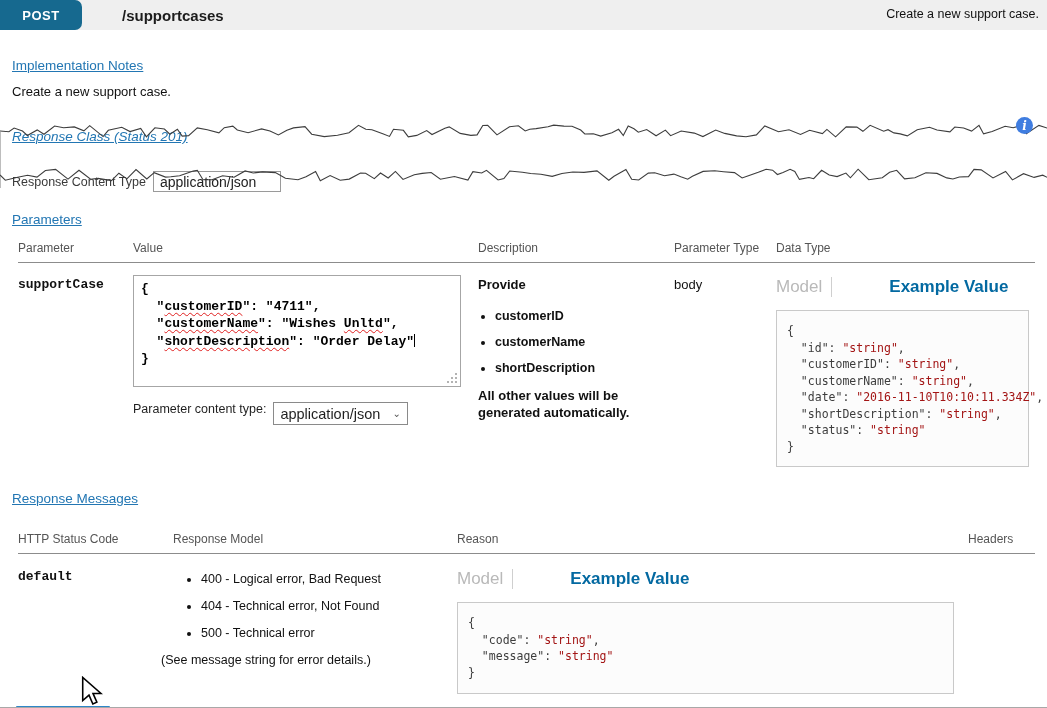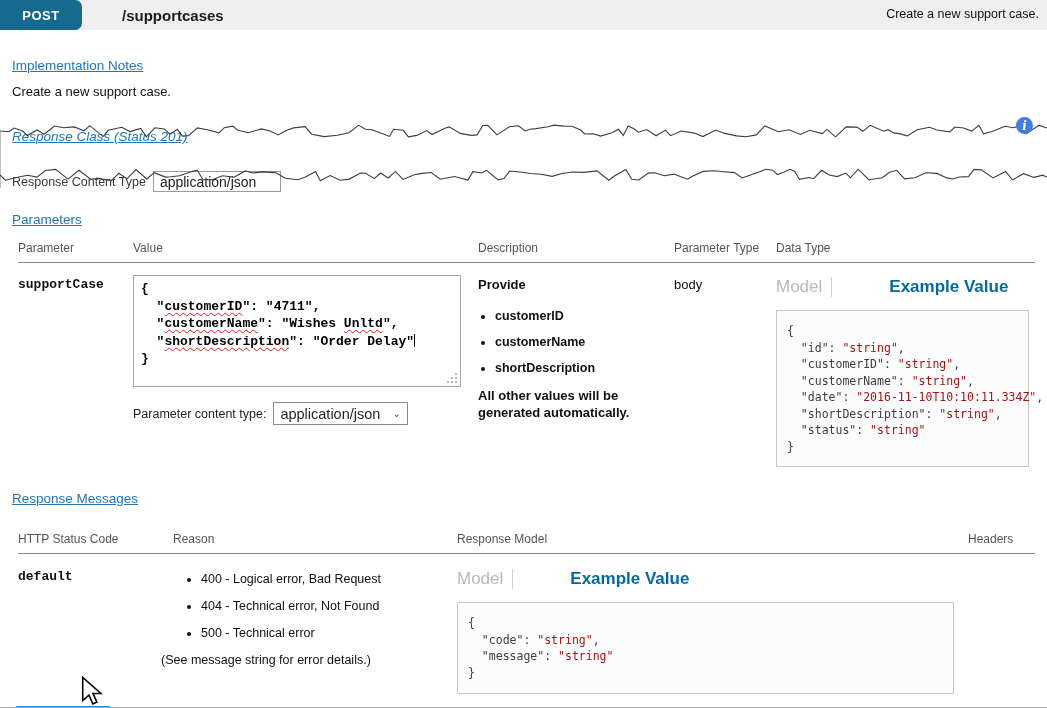--- a/index.html
+++ b/index.html
@@ -44,21 +44,21 @@
                font-size:12px; color:#555; }
   .grid-body { display:grid; grid-template-columns:115px 345px 196px 102px auto; margin:12px 12px 0 18px; }
   .pname { font:bold 13px "Liberation Mono", monospace; padding-top:2px; }
   .editor { width:328px; height:112px; border:1px solid #a6a6a6; background:#fff;
             font:bold 13px "Liberation Mono", monospace; line-height:17.5px; padding:4px 7px;
             position:relative; color:#000; cursor:text; }
   .sq { text-decoration:underline; text-decoration-style:wavy; text-decoration-color:#e02020;
         text-decoration-thickness:1px; text-underline-offset:2px; }
   .caret { display:inline-block; width:0; height:13px; border-left:1.5px solid #000; vertical-align:-2px; }
   .grip { position:absolute; right:2px; bottom:2px; }
-  .ct-row { margin-top:15px; display:flex; align-items:center; gap:7px; font-size:12.5px; color:#1f1f1f; }
+  .ct-row { margin-top:15px; display:flex; align-items:flex-start; gap:7px; font-size:12.5px; color:#1f1f1f; }
   .ct-box { border:1px solid #8a8a8a; height:23px; display:flex; align-items:center; gap:12px;
             padding:0 6px; font-size:14.5px; background:#fff; cursor:pointer; }
 
   .desc { padding-top:2px; padding-right:20px; }
   .desc .lead { font-weight:bold; font-size:13px; }
   .desc ul { margin:17px 0 0 0; padding-left:17px; list-style:disc; }
   .desc li { font-weight:bold; font-size:12.5px; margin-bottom:12px; }
   .desc .note { font-weight:bold; font-size:13px; margin-top:5px; line-height:17px; max-width:175px; }
   .ptype { font-size:13px; padding-top:2px; }
 
@@ -188,22 +188,22 @@
           <div class="cl">  <span class="ck">"status"</span>: <span class="cv">"string"</span></div>
           <div class="cl">}</div>
         </div>
     </div>
   </div>
 
   
   <div class="sec-title headlink" style="margin-top:24px">Response Messages</div>
   <div class="resp-head">
     <div>HTTP Status Code</div>
+    <div>Response Model</div>
     <div>Reason</div>
-    <div>Response Model</div>
     <div style="text-align:left">Headers</div>
   </div>
   <div class="resp-body">
     <div class="rcode">default</div>
     <div class="reason">
       <ul>
           <li>400 - Logical error, Bad Request</li>
           <li>404 - Technical error, Not Found</li>
           <li>500 - Technical error</li>
         </ul>

